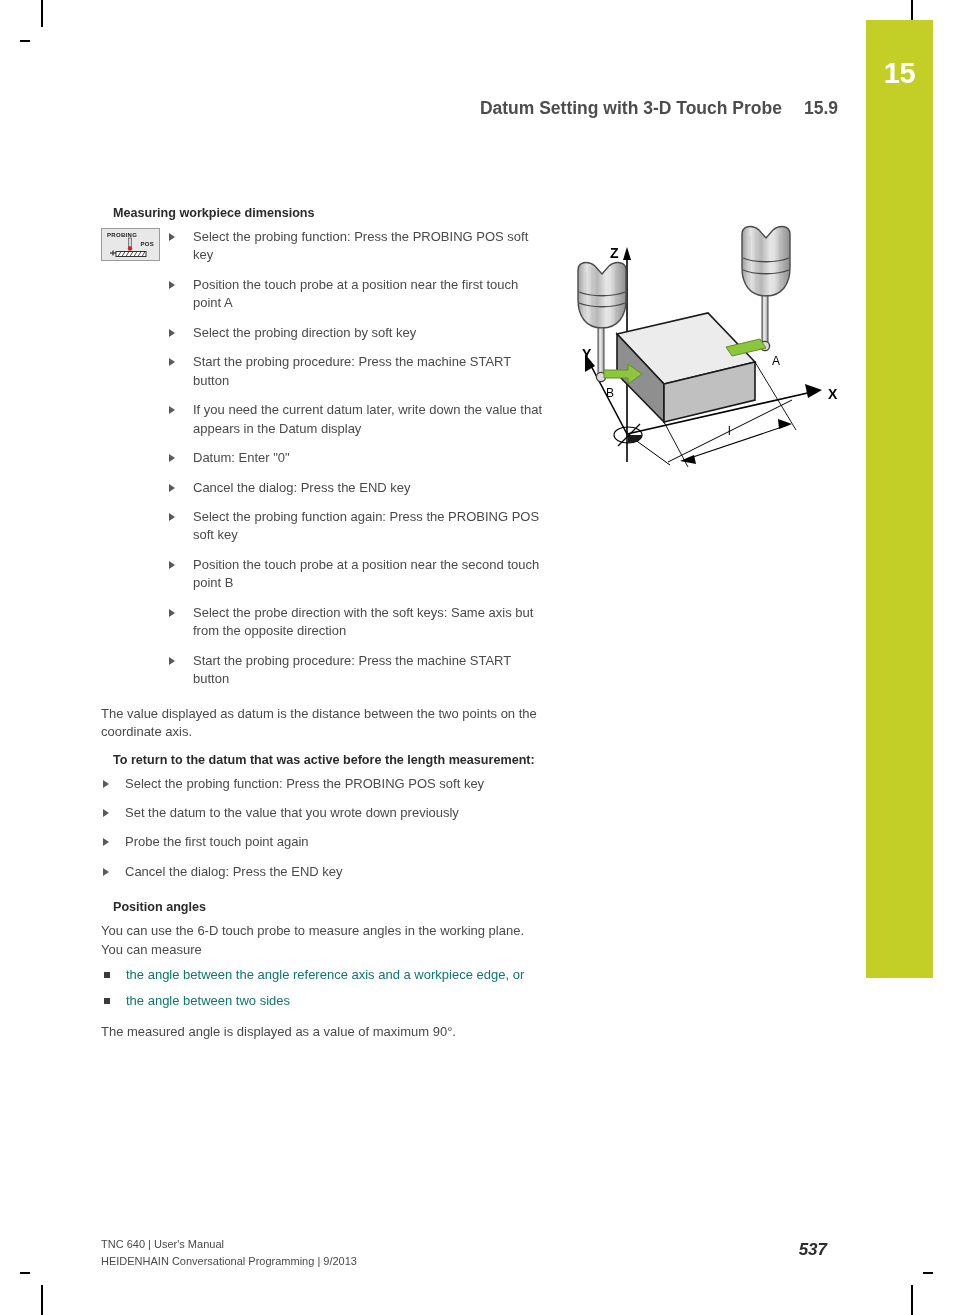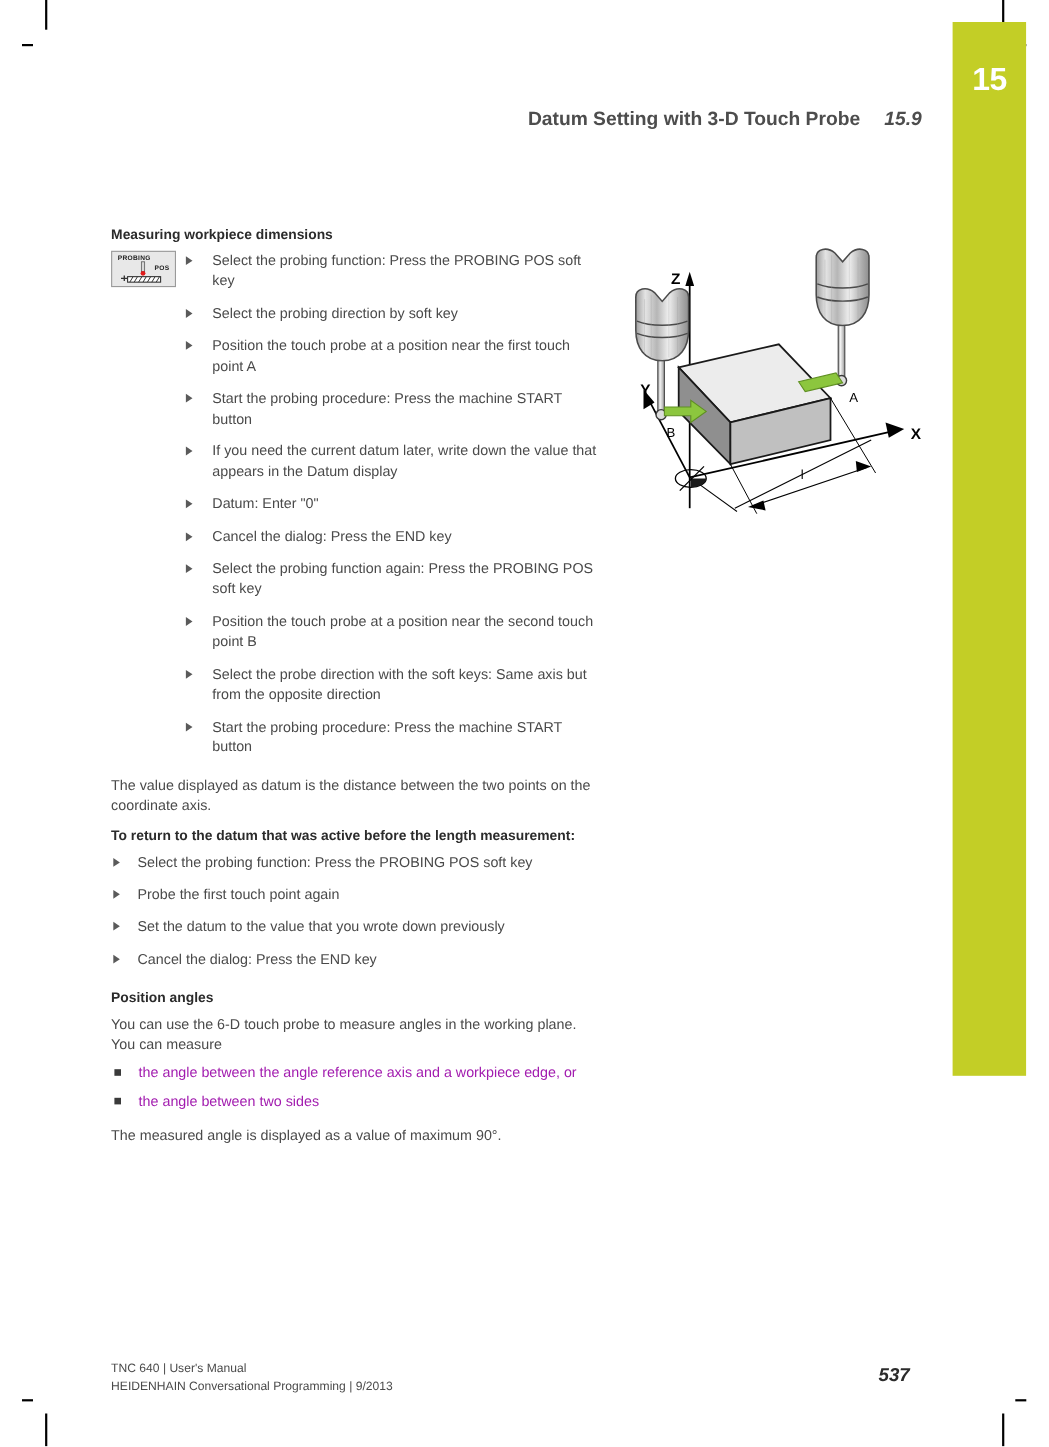--- a/index.html
+++ b/index.html
@@ -52,34 +52,34 @@
   #running-head {
     position: absolute;
     left: 0px;
     top: 98px;
     width: 838px;
     text-align: right;
     font-size: 17.5px;
     font-weight: bold;
     color: #4d4d4d;
   }
-  #running-head .sec-num { margin-left: 22px; font-style: italic; }
+  #running-head .sec-num { margin-left: 22px; }
 
   
   #content {
     position: absolute;
     left: 101px;
     top: 205px;
     width: 448px;
   }
   h3.subhead {
     font-size: 12.6px;
     font-weight: bold;
     color: #2b2b2b;
-    margin: 0 0 6px 0;
+    margin: 0 0 6px 12px;
     line-height: 1.35;
   }
   h3.subhead.spaced { margin-top: 18px; }
 
   p.body {
     font-size: 13px;
     line-height: 1.42;
     color: #4a4a4a;
     margin: 0 0 10px 0;
   }
@@ -122,21 +122,21 @@
   ul.squares {
     list-style: none;
     margin: 0 0 10px 0;
     padding: 0;
   }
   ul.squares > li {
     position: relative;
     padding-left: 25px;
     font-size: 13px;
     line-height: 1.42;
-    color: #a21caf;
+    color: #0f766e;
     margin-bottom: 7px;
   }
   .sq {
     position: absolute;
     left: 3px;
     top: 6px;
     width: 6px;
     height: 6px;
     background: #3a3a3a;
   }
@@ -244,40 +244,40 @@
       </g>
     </svg>
   </div>
 
   <div id="content">
 
     <h3 class="subhead">Measuring workpiece dimensions</h3>
 
     <ul class="steps indented">
       <li><span class="tri"></span><span>Select the probing function: Press the PROBING POS soft key</span></li>
+      <li><span class="tri"></span><span>Position the touch probe at a position near the first touch point A</span></li>
       <li><span class="tri"></span><span>Select the probing direction by soft key</span></li>
-      <li><span class="tri"></span><span>Position the touch probe at a position near the first touch point A</span></li>
       <li><span class="tri"></span><span>Start the probing procedure: Press the machine START button</span></li>
       <li><span class="tri"></span><span>If you need the current datum later, write down the value that appears in the Datum display</span></li>
       <li><span class="tri"></span><span>Datum: Enter "0"</span></li>
       <li><span class="tri"></span><span>Cancel the dialog: Press the END key</span></li>
       <li><span class="tri"></span><span>Select the probing function again: Press the PROBING POS soft key</span></li>
       <li><span class="tri"></span><span>Position the touch probe at a position near the second touch point B</span></li>
       <li><span class="tri"></span><span>Select the probe direction with the soft keys: Same axis but from the opposite direction</span></li>
       <li><span class="tri"></span><span>Start the probing procedure: Press the machine START button</span></li>
     </ul>
 
     <p class="body" style="margin-top:16px;">The value displayed as datum is the distance between the two points on the coordinate axis.</p>
 
     <h3 class="subhead">To return to the datum that was active before the length measurement:</h3>
 
     <ul class="steps flush" style="margin-bottom:14px;">
       <li><span class="tri"></span><span>Select the probing function: Press the PROBING POS soft key</span></li>
+      <li><span class="tri"></span><span>Set the datum to the value that you wrote down previously</span></li>
       <li><span class="tri"></span><span>Probe the first touch point again</span></li>
-      <li><span class="tri"></span><span>Set the datum to the value that you wrote down previously</span></li>
       <li><span class="tri"></span><span>Cancel the dialog: Press the END key</span></li>
     </ul>
 
     <h3 class="subhead spaced">Position angles</h3>
 
     <p class="body" style="margin-bottom:7px;">You can use the 6-D touch probe to measure angles in the working plane. You can measure</p>
 
     <ul class="squares">
       <li><span class="sq"></span><span>the angle between the angle reference axis and a workpiece edge, or</span></li>
       <li><span class="sq"></span><span>the angle between two sides</span></li>

